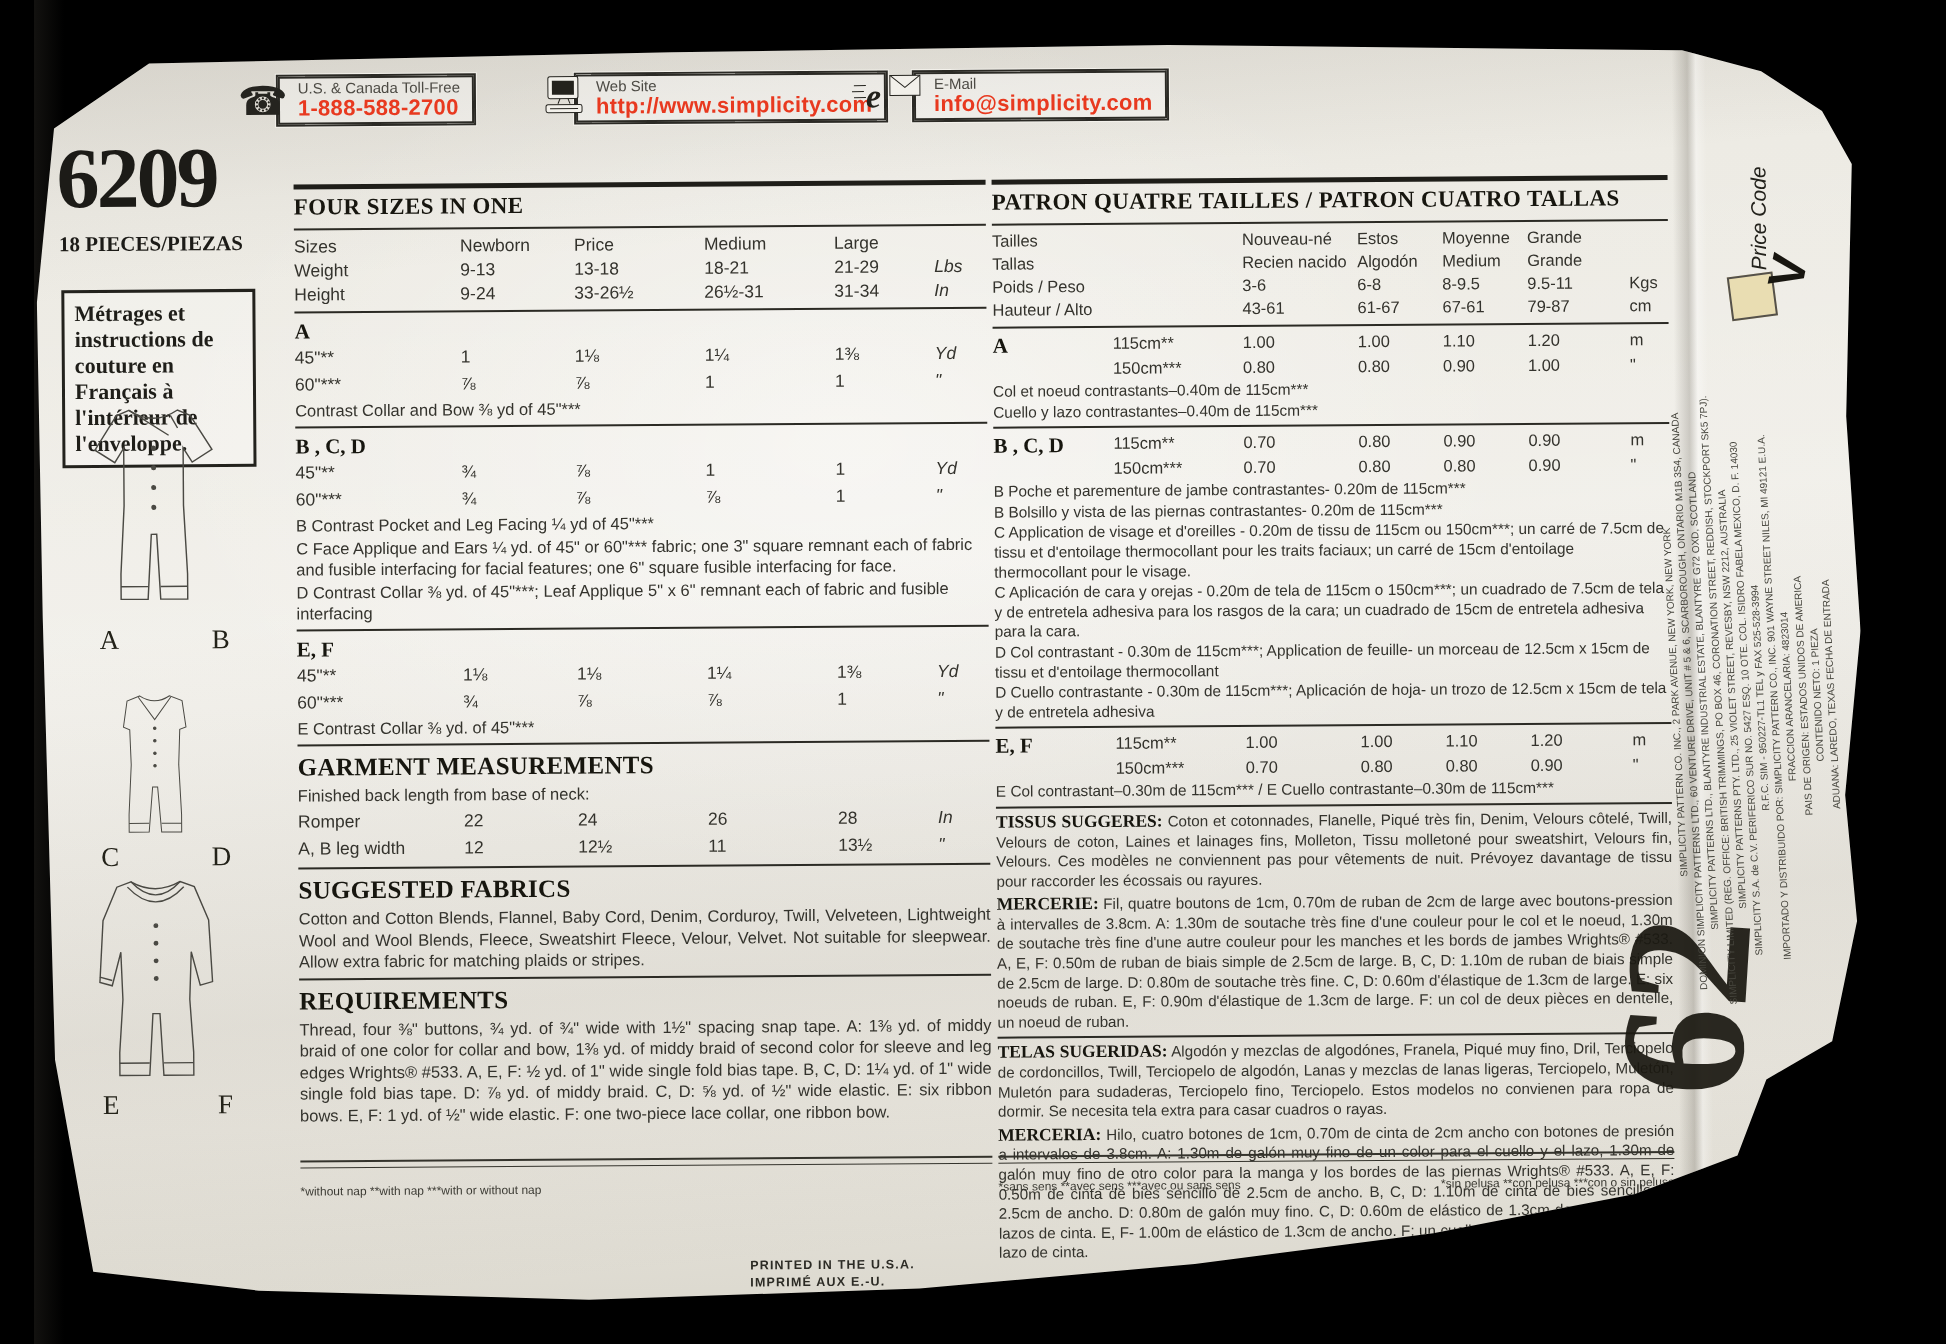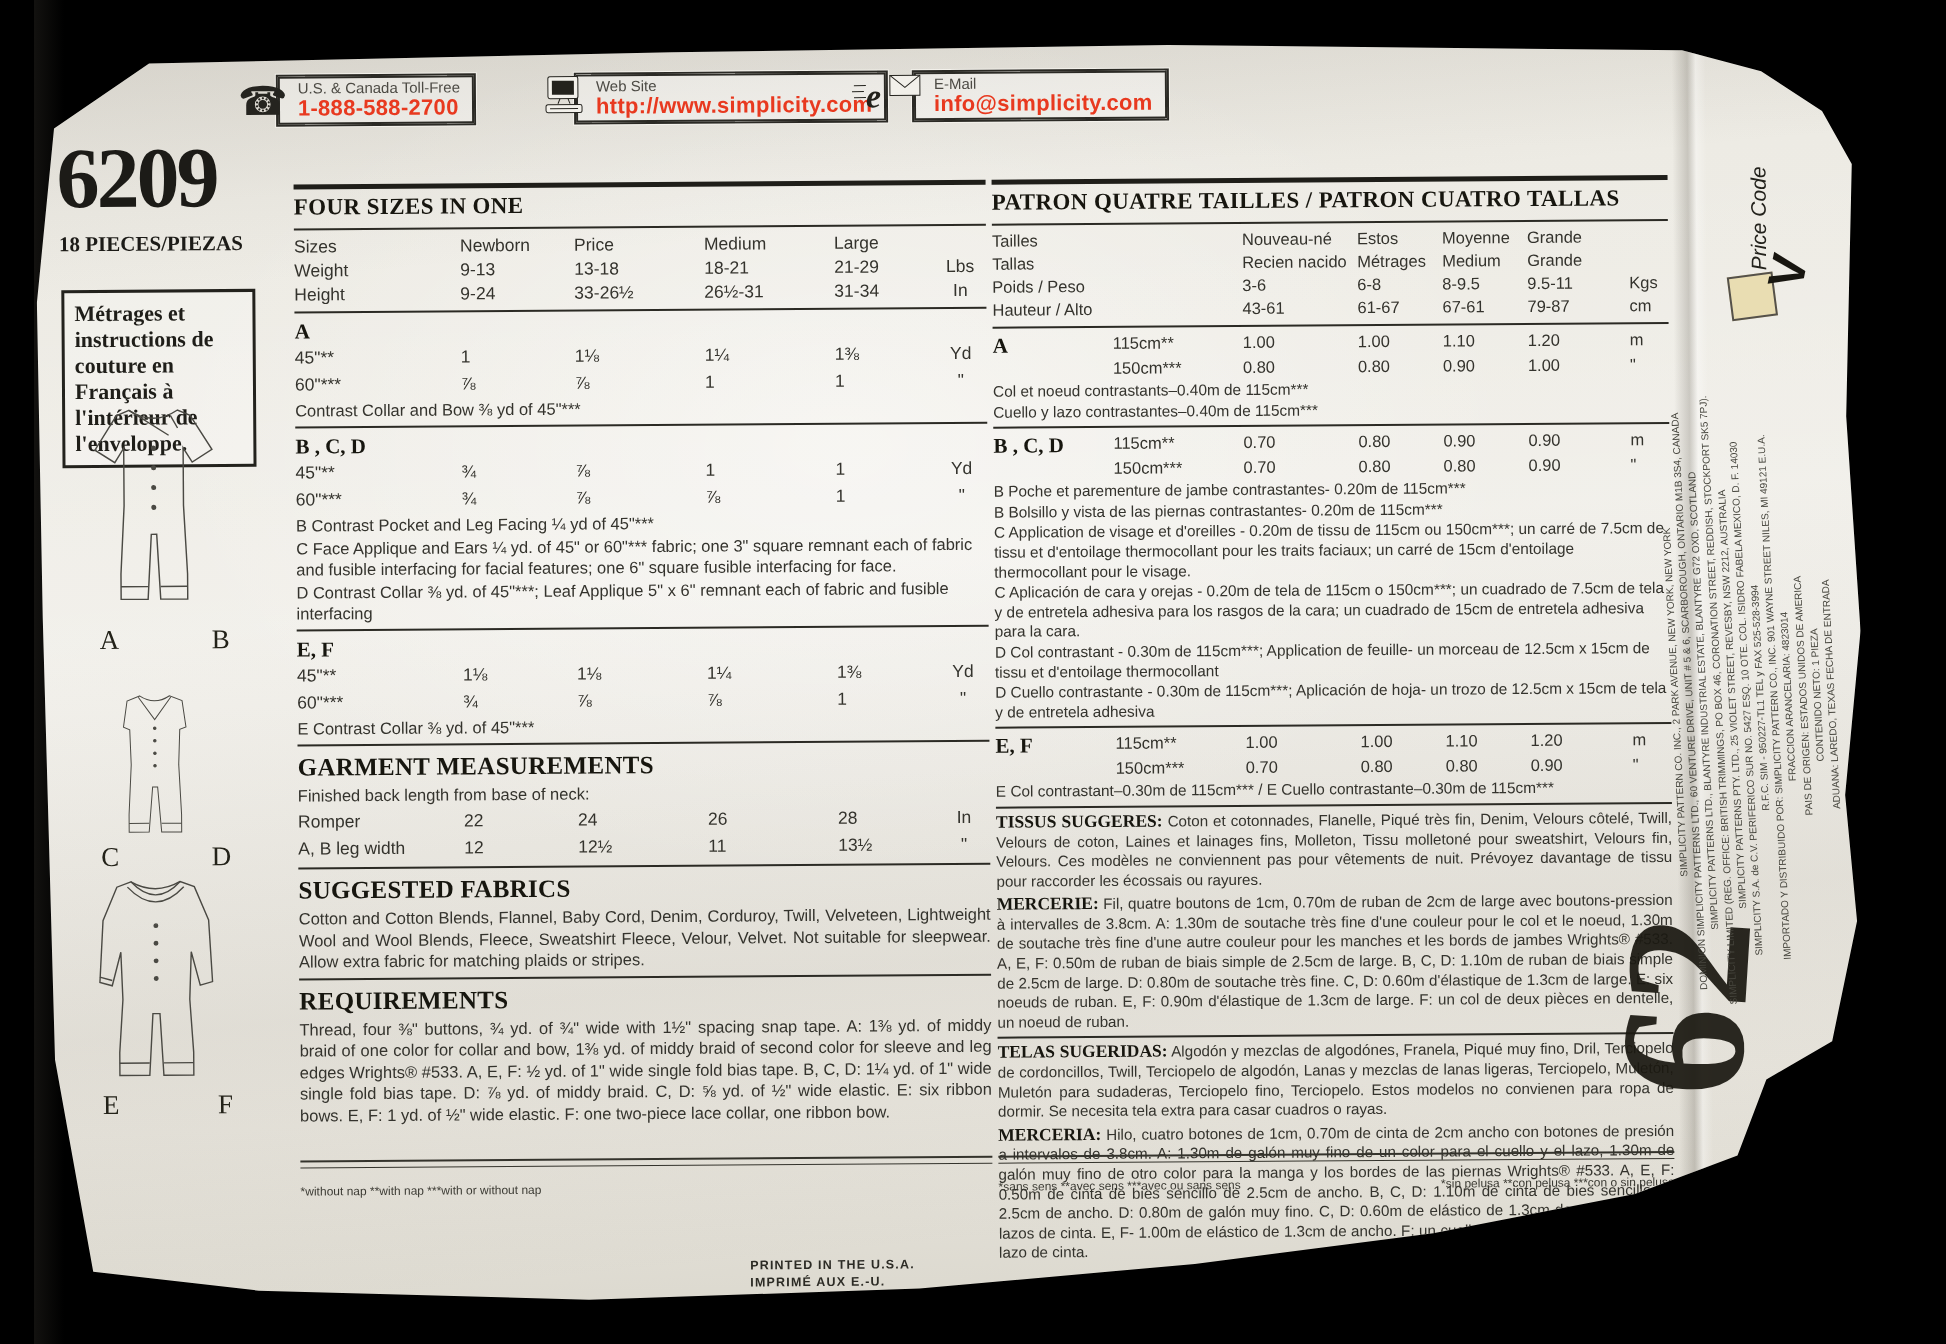--- a/index.html
+++ b/index.html
@@ -46,21 +46,21 @@
   #col-intl{left:961px;width:676px;}
   .rule-heavy{border-top:5px solid #1f1e19;margin-bottom:3px;}
   .rule{border-top:2px solid #2b2a24;margin:5px 0 4px;}
   .title{font-family:"Liberation Serif",serif;font-weight:bold;font-size:23px;color:#17160f;
     letter-spacing:.4px;padding:2px 0 3px;}
   .h2{font-family:"Liberation Serif",serif;font-weight:bold;font-size:25px;color:#17160f;
     letter-spacing:.3px;padding:3px 0 2px;}
   .seclabel{font-family:"Liberation Serif",serif;font-weight:bold;font-size:21px;color:#17160f;padding-top:2px;}
   .yrow{display:grid;grid-template-columns:166px 114px 130px 130px 100px 52px;font-size:17.5px;
     line-height:27px;color:#34332d;}
-  .yrow .cu{text-align:center;}
+  .yrow .cu{text-align:left;font-style:italic;}
   .yrow.hdr{line-height:24px;}
   .irow{display:grid;grid-template-columns:120px 130px 115px 85px 85px 102px 39px;font-size:16.5px;
     line-height:23px;color:#34332d;}
   .irow .span2{grid-column:1/3;}
   .note{font-size:16.5px;line-height:21px;margin:2px 0;color:#34332d;}
   .body{font-size:16.5px;line-height:21.5px;margin:2px 0;text-align:justify;color:#34332d;}
   .ibody{font-size:15.2px;line-height:19.6px;margin:2px 0 4px;text-align:justify;color:#34332d;}
   .ibody b{font-family:"Liberation Serif",serif;font-size:17.5px;color:#17160f;}
   .inote{font-size:15.4px;line-height:19.6px;margin:1px 0;color:#34332d;}
   
@@ -312,21 +312,21 @@
         <span class="span2">Tailles</span>
         <span>Nouveau-né</span>
         <span>Estos</span>
         <span>Moyenne</span>
         <span>Grande</span>
         <span></span>
       </div>
       <div class="irow">
         <span class="span2">Tallas</span>
         <span>Recien nacido</span>
-        <span>Métrages</span>
+        <span>Algodón</span>
         <span>Medium</span>
         <span>Grande</span>
         <span></span>
       </div>
       <div class="irow">
         <span class="span2">Poids / Peso</span>
         <span>3-6</span>
         <span>6-8</span>
         <span>8-9.5</span>
         <span>9.5-11</span>

